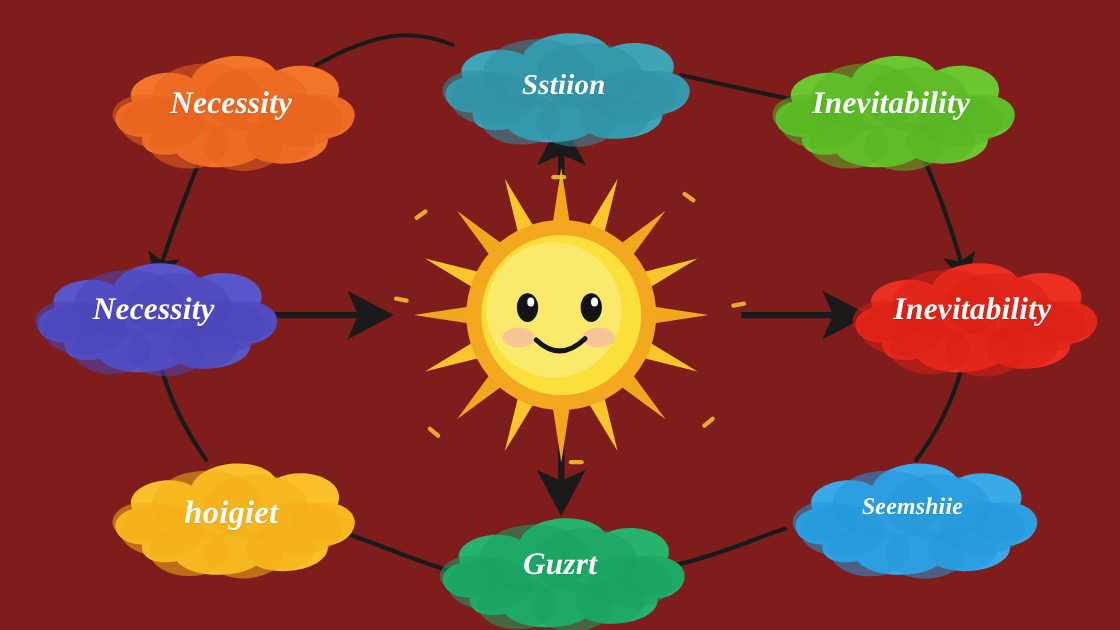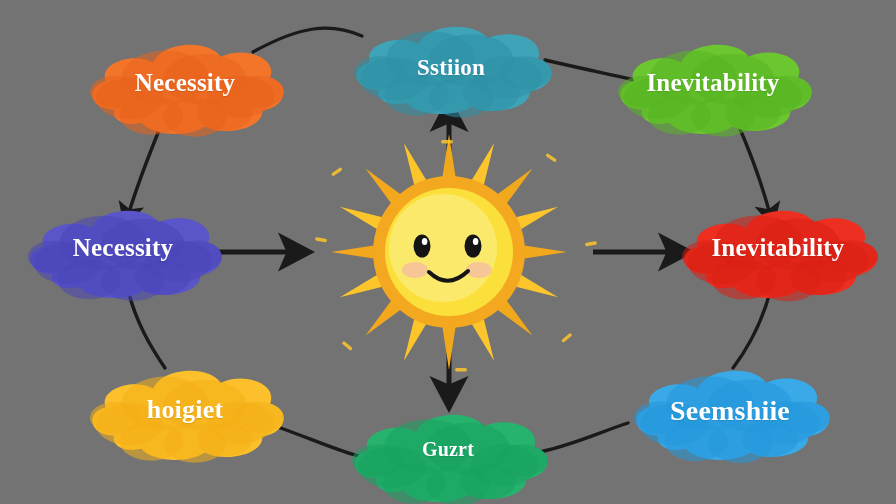--- a/index.html
+++ b/index.html
@@ -10,21 +10,22 @@
   body {
     width: 896px;
     height: 504px;
     overflow: hidden;
     font-family: "Liberation Serif", serif;
   }
   #canvas {
     position: relative;
     width: 896px;
     height: 504px;
-    background: #737373;
+    background: #7f1d1d;
+    font-style: italic;
   }
   #canvas svg.layer {
     position: absolute;
     left: 0;
     top: 0;
     width: 896px;
     height: 504px;
   }
   .cloud-label {
     position: absolute;
@@ -231,17 +232,17 @@
       </g>
   </svg>
 
   <div id="labels-root">
       <div class="cloud-label" style="left: 86px; top: 69px; width: 198px; font-size: 25px;">Necessity</div>
       <div class="cloud-label" style="left: 350px; top: 55px; width: 202px; font-size: 23px;">Sstiion</div>
       <div class="cloud-label" style="left: 614px; top: 69px; width: 198px; font-size: 25px;">Inevitability</div>
       <div class="cloud-label" style="left: 24px; top: 234px; width: 198px; font-size: 25px;">Necessity</div>
       <div class="cloud-label" style="left: 678px; top: 234px; width: 200px; font-size: 25px;">Inevitability</div>
       <div class="cloud-label" style="left: 86px; top: 395px; width: 198px; font-size: 26px;">hoigiet</div>
-      <div class="cloud-label" style="left: 348px; top: 438px; width: 200px; font-size: 20px;">Guzrt</div>
-      <div class="cloud-label" style="left: 630px; top: 395px; width: 200px; font-size: 28px;">Seemshiie</div>
+      <div class="cloud-label" style="left: 348px; top: 438px; width: 200px; font-size: 25px;">Guzrt</div>
+      <div class="cloud-label" style="left: 630px; top: 395px; width: 200px; font-size: 19px;">Seemshiie</div>
     </div>
 
 </div>
 
 </body></html>

